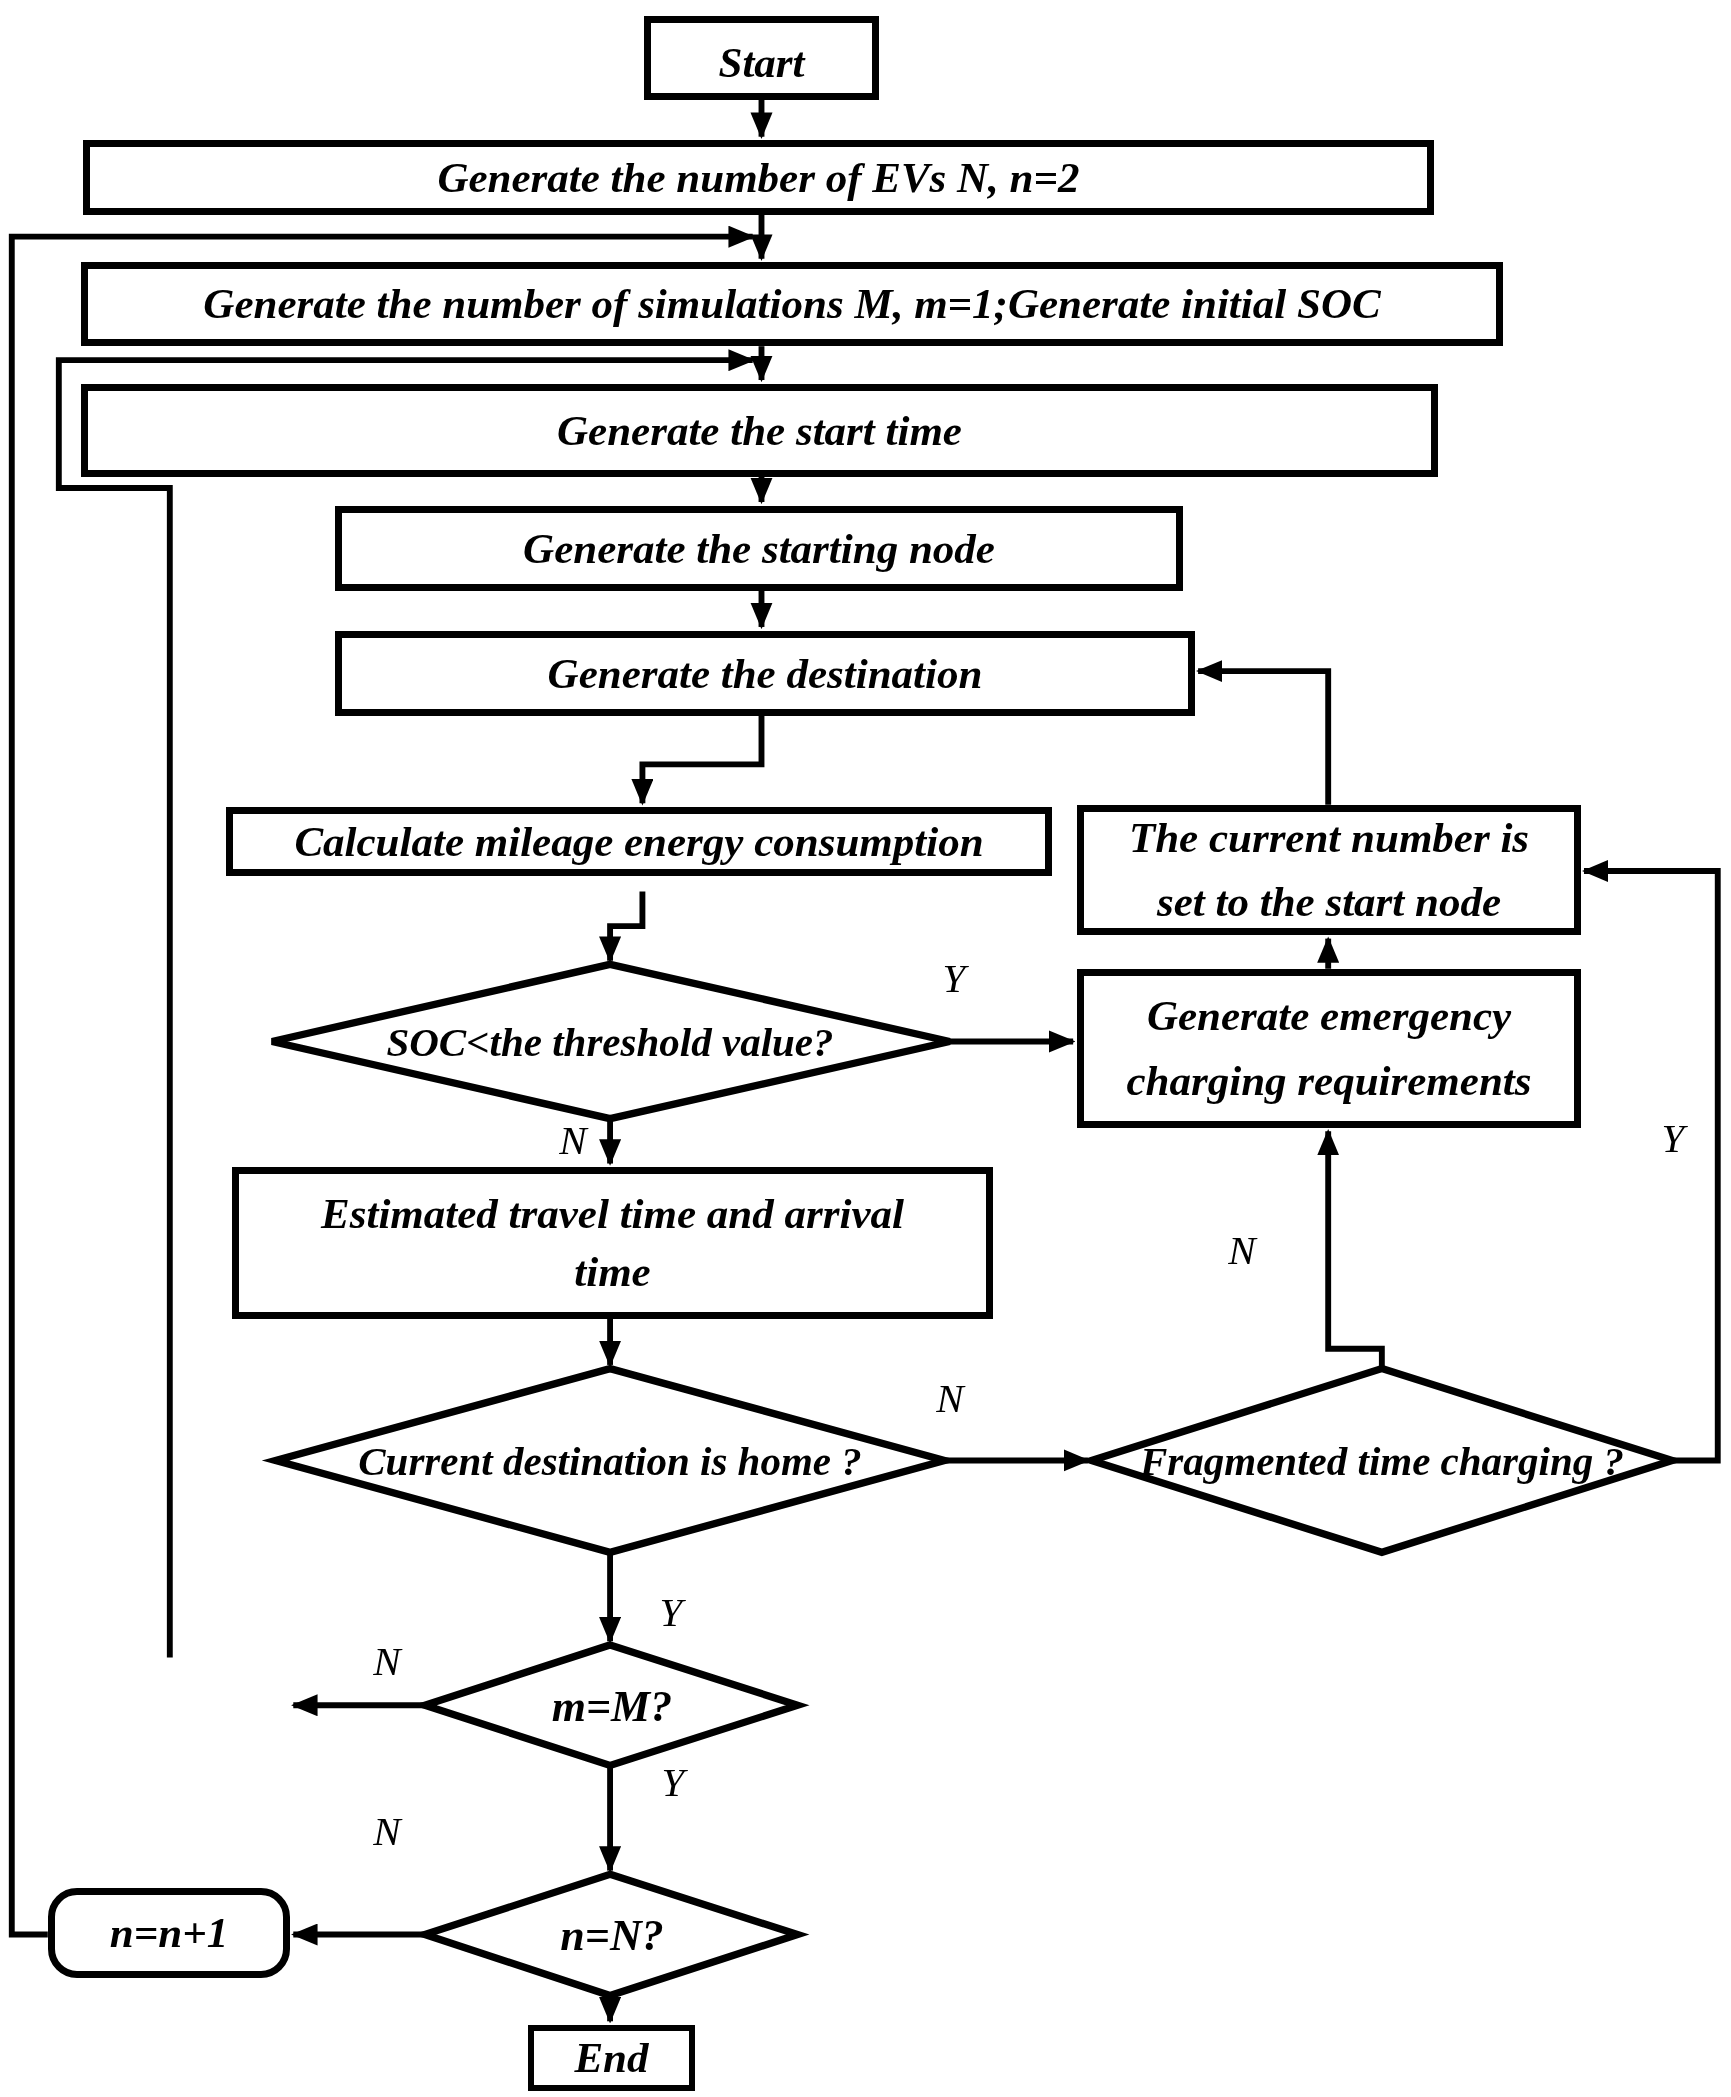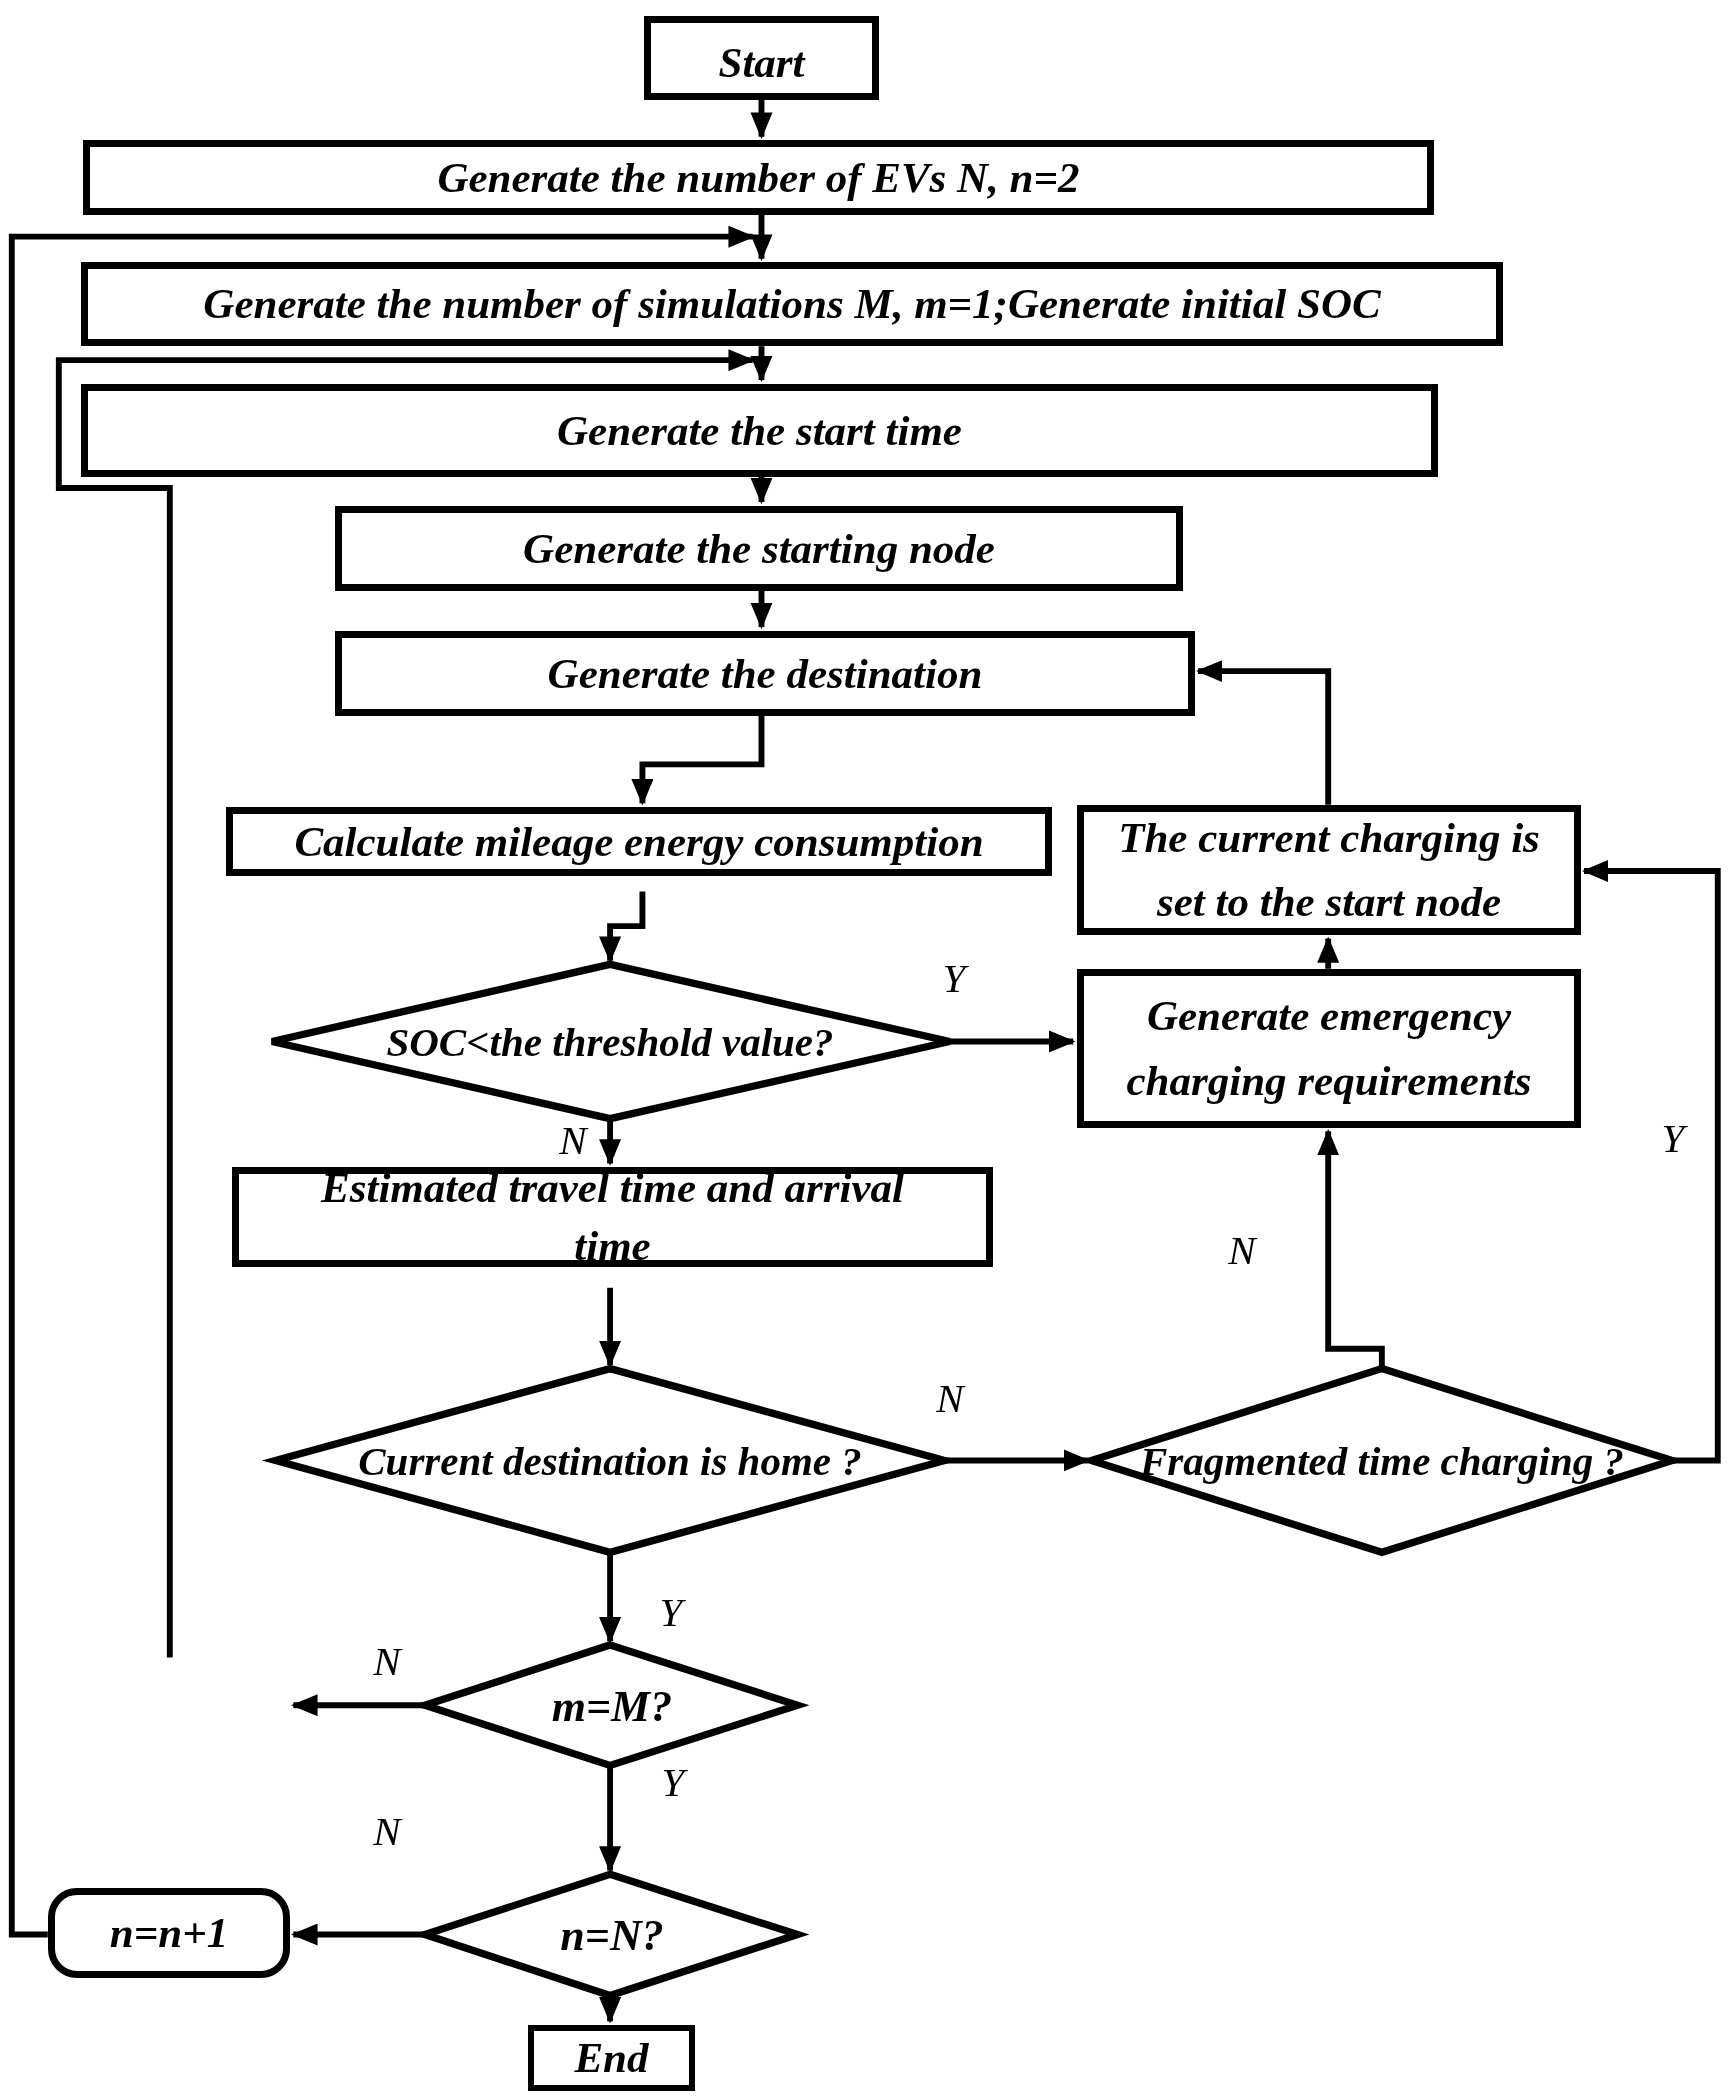--- a/index.html
+++ b/index.html
@@ -92,30 +92,30 @@
 
   <div class="rect" style="left:335px;top:631px;width:860px;height:85px;">
     <span>Generate the destination</span>
   </div>
 
   <div class="rect" style="left:226px;top:807px;width:826px;height:69px;">
     <span>Calculate mileage energy consumption</span>
   </div>
 
   <div class="rect" style="left:1077px;top:805px;width:504px;height:130px;line-height:1.5;">
-    <span>The current charging is
+    <span>The current number is
 set to the start node</span>
   </div>
 
   <div class="rect" style="left:1077px;top:969px;width:504px;height:159px;line-height:1.5;">
     <span>Generate emergency
 charging requirements</span>
   </div>
 
-  <div class="rect" style="left:232px;top:1167px;width:761px;height:100px;line-height:1.35;">
+  <div class="rect" style="left:232px;top:1167px;width:761px;height:152px;line-height:1.35;">
     <span>Estimated travel time and arrival
 time</span>
   </div>
 
 
   <div class="rect" style="left:48px;top:1888px;width:242px;height:90px;border-radius:29px;">
     <span>n=n+1</span>
   </div>
 
   <div class="rect" style="left:528px;top:2025px;width:167px;height:66px;border-width:6.6px;">

